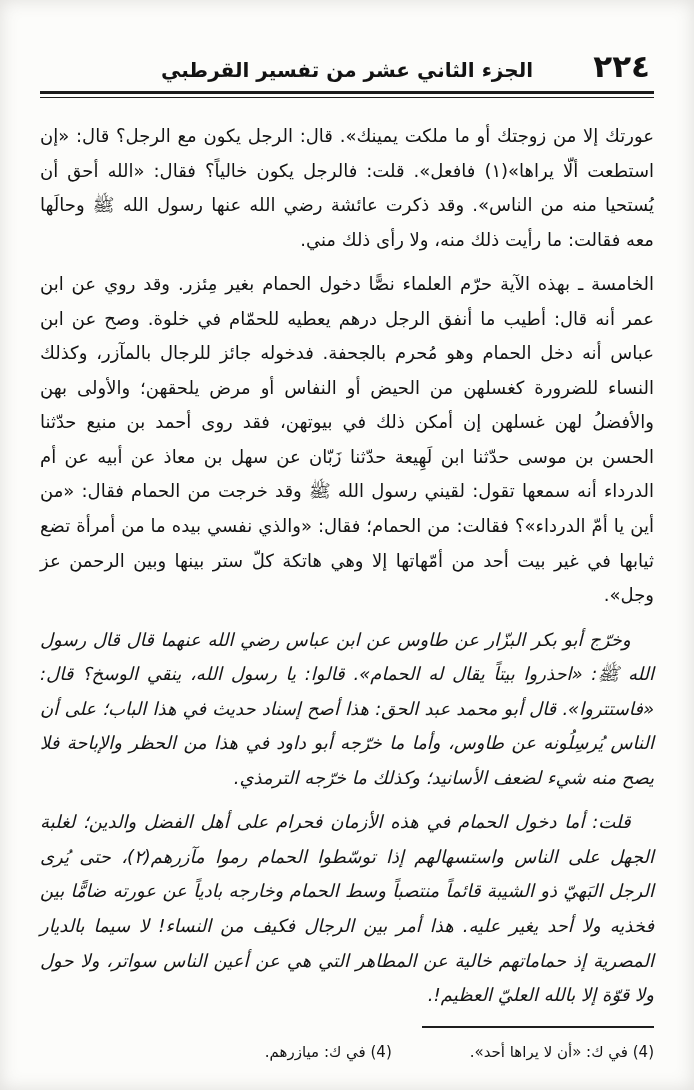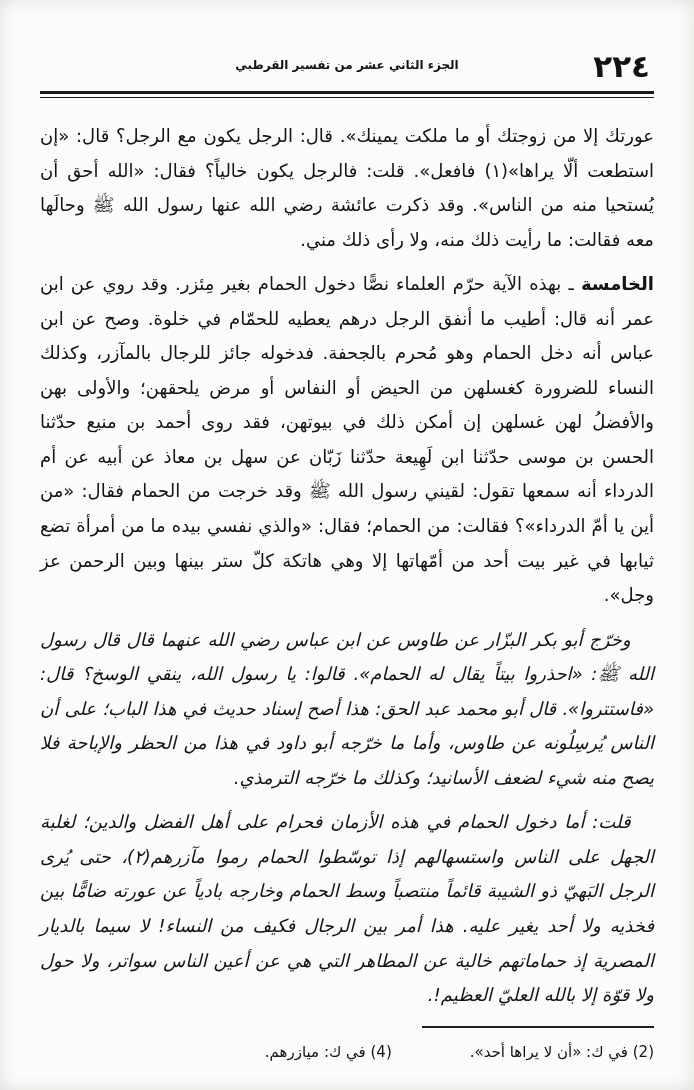--- a/index.html
+++ b/index.html
@@ -21,21 +21,21 @@
   }
   
   .header-row {
     position: relative;
     height: 32px;
   }
   .book-title {
     display: block;
     text-align: center;
     font-weight: bold;
-    font-size: 12px;
+    font-size: 20px;
     letter-spacing: .2px;
     padding-top: 6px;
   }
   .page-number {
     position: absolute;
     right: 4px;
     top: -4px;
     font-size: 31px;
     font-weight: bold;
   }
@@ -47,21 +47,21 @@
   }
   
   .page-body {
     margin-top: 21px;
     font-size: 18px;
     line-height: 1.92;
     text-align: justify;
   }
   .para { margin-bottom: 10px; }
   .para.indent { text-indent: 1.3em; font-style: italic; }
-  .lead { font-weight: bold; }
+  .lead { font-weight: normal; }
   
   .page-footer { margin-top: auto; }
   .footnote-rule {
     width: 232px;
     margin-left: auto;   
     margin-right: 0;
     border-top: 2px solid #1d1d1d;
     margin-bottom: 12px;
   }
   .footnotes {
@@ -94,18 +94,18 @@
 
     <p class="para indent">وخرّج أبو بكر البزّار عن طاوس عن ابن عباس رضي الله عنهما قال قال رسول الله ﷺ: «احذروا بيتاً يقال له الحمام». قالوا: يا رسول الله، ينقي الوسخ؟ قال: «فاستتروا». قال أبو محمد عبد الحق: هذا أصح إسناد حديث في هذا الباب؛ على أن الناس يُرسِلُونه عن طاوس، وأما ما خرّجه أبو داود في هذا من الحظر والإباحة فلا يصح منه شيء لضعف الأسانيد؛ وكذلك ما خرّجه الترمذي.</p>
 
     <p class="para indent">قلت: أما دخول الحمام في هذه الأزمان فحرام على أهل الفضل والدين؛ لغلبة الجهل على الناس واستسهالهم إذا توسّطوا الحمام رموا مآزرهم(٢)، حتى يُرى الرجل البَهيّ ذو الشيبة قائماً منتصباً وسط الحمام وخارجه بادياً عن عورته ضامًّا بين فخذيه ولا أحد يغير عليه. هذا أمر بين الرجال فكيف من النساء! لا سيما بالديار المصرية إذ حماماتهم خالية عن المطاهر التي هي عن أعين الناس سواتر، ولا حول ولا قوّة إلا بالله العليّ العظيم!.</p>
 
   </main>
 
   <footer class="page-footer">
     <div class="footnote-rule"></div>
     <div class="footnotes">
-      <span class="footnote">(2) في ك: «أن لا يراها أحد».</span>
+      <span class="footnote">(4) في ك: «أن لا يراها أحد».</span>
       <span class="footnote">(4) في ك: ميازرهم.</span>
     </div>
   </footer>
 
 </div>
 
 </body></html>

